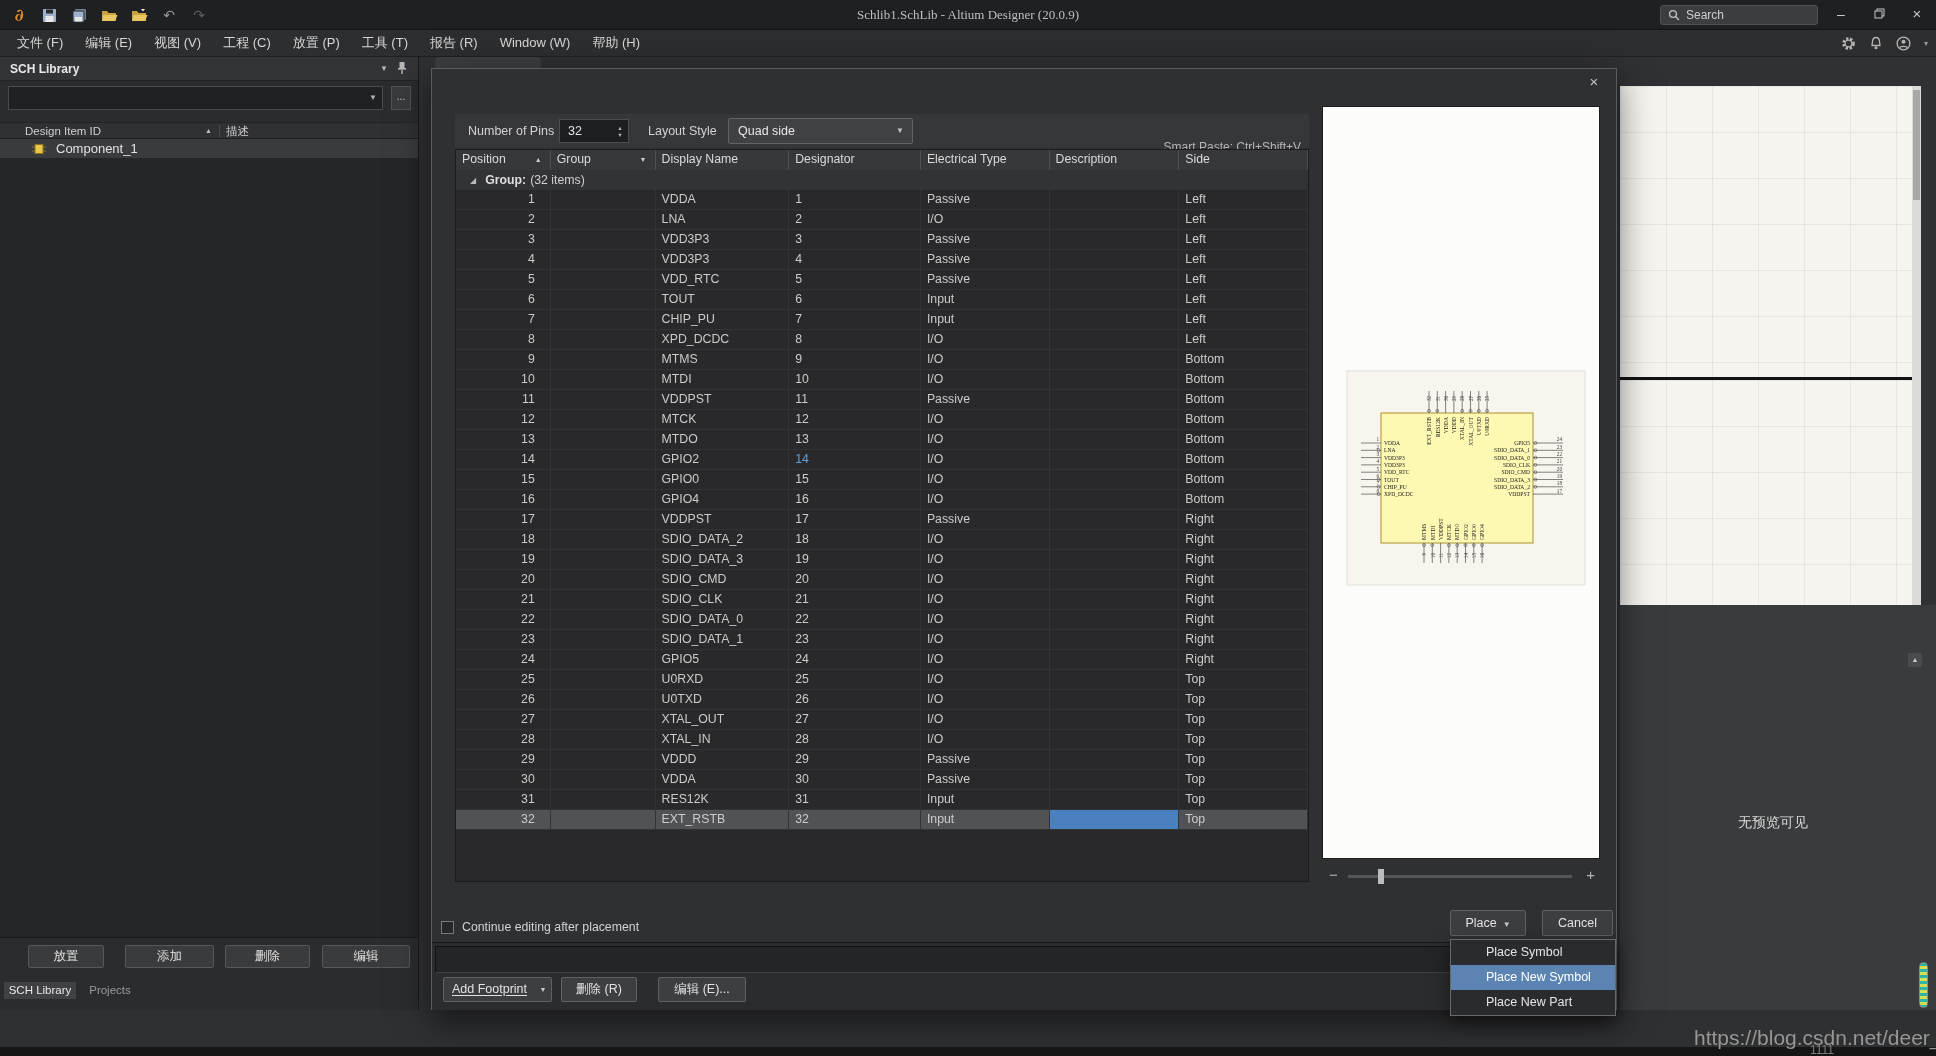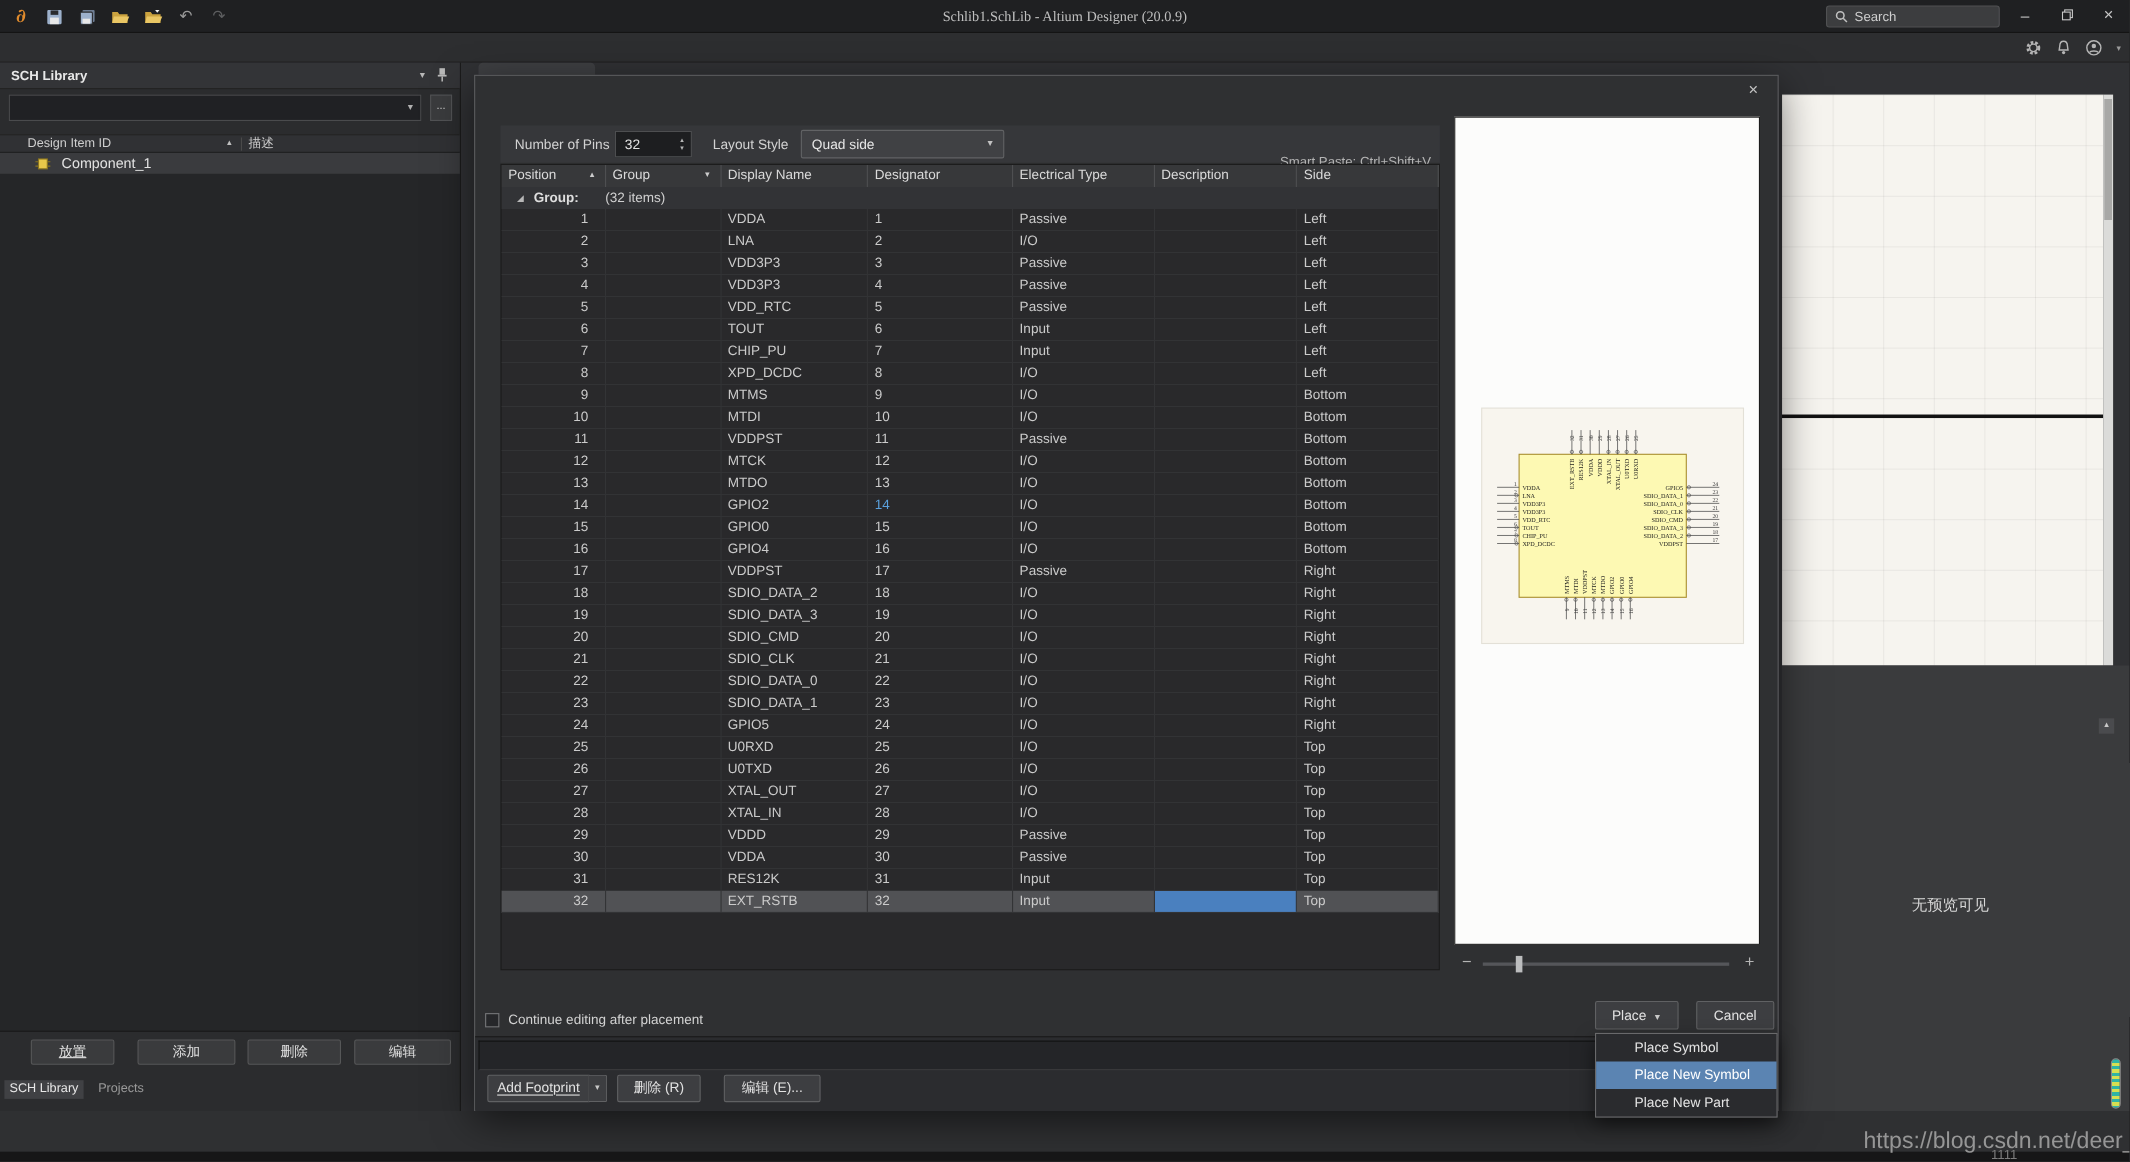--- a/index.html
+++ b/index.html
@@ -81,21 +81,21 @@
   .dd-caret { position:absolute; right:8px; top:0; line-height:24px; font-size:8px; color:#c2c2c2; }
   .smart-paste { position:absolute; right:8px; top:16px; line-height:34px; font-size:12px; color:#b4b4b4; }
 
   .dlg-table { position:absolute; left:23px; top:80px; width:854px; height:733px; background:#29292b; border:1px solid #1c1c1c; }
   .thead { position:absolute; left:0; top:0; width:100%; height:20px; background:#37383a; display:flex; }
   .th { position:relative; height:20px; font-size:12.3px; color:#dadada; line-height:19px; padding-left:6px; border-right:1px solid #4e4f51; }
   .th .sort { position:absolute; right:8px; top:0; font-size:7px; color:#cccccc; line-height:19px; }
   .grouprow { position:absolute; left:0; top:20px; width:100%; height:20px; background:#323336; display:flex; align-items:center; font-size:12.3px; color:#dedede; }
   .grouprow .tri { margin-left:14px; font-size:8px; color:#b8b8b8; }
   .grouprow .gl { margin-left:9px; font-weight:bold; }
-  .grouprow .gc { margin-left:24px; color:#cfcfcf; }
+  .grouprow .gc { margin-left:4px; color:#cfcfcf; }
   .tbody { position:absolute; left:0; top:40px; width:100%; }
   .trow { display:flex; height:20px; border-bottom:1px solid #323335; }
   .trow.sel { background:#515255; }
   .td { height:100%; font-size:12.3px; color:#cbcbcb; line-height:19px; padding-left:6px; border-right:1px solid #333436; overflow:hidden; }
   .td.pos { text-align:right; padding-right:15px; padding-left:0; }
   .td.bluedes { color:#5aa0dc; }
   .td.editcell { background:#4a80bf; }
 
   .preview { position:absolute; left:890px; top:37px; width:278px; height:753px; background:#fcfcfb; border:1px solid #1c1c1c; }
   .pv-svg { position:absolute; left:0px; top:258px; }
@@ -190,20 +190,31 @@
     <div class="winbtn res">
       <svg width="11" height="11">
           <rect x="3" y="1" width="7" height="7" fill="none" stroke="#c8c8c8"></rect>
           <rect x="1" y="3" width="7" height="7" fill="#1f2022" stroke="#c8c8c8"></rect>
         </svg>
     </div>
     <div class="winbtn cls">×</div>
   </div>
 
   <div class="menubar">
+    <div style="display:flex;">
+        <div class="menu-item">文件 (F)</div>
+        <div class="menu-item">编辑 (E)</div>
+        <div class="menu-item">视图 (V)</div>
+        <div class="menu-item">工程 (C)</div>
+        <div class="menu-item">放置 (P)</div>
+        <div class="menu-item">工具 (T)</div>
+        <div class="menu-item">报告 (R)</div>
+        <div class="menu-item">Window (W)</div>
+        <div class="menu-item">帮助 (H)</div>
+      </div>
     <div class="mb-right">
       <svg width="15" height="15">
           <circle cx="7.5" cy="7.5" r="5" fill="none" stroke="#b5b5b5" stroke-width="2.6" stroke-dasharray="2.4 1.7"></circle>
           <circle cx="7.5" cy="7.5" r="3.4" fill="#2d2e30" stroke="#b5b5b5" stroke-width="1.3"></circle>
         </svg>
       <svg width="14" height="15">
           <path d="M7,1.5 C4.6,1.5 3.6,3.4 3.5,5.8 L3,9.5 L11,9.5 L10.5,5.8 C10.4,3.4 9.4,1.5 7,1.5 Z" fill="none" stroke="#b5b5b5" stroke-width="1.3"></path>
           <circle cx="7" cy="11.8" r="1.5" fill="#b5b5b5"></circle>
         </svg>
       <svg width="15" height="15">
@@ -254,21 +265,21 @@
             <rect x="3" y="1.5" width="8" height="9" fill="#e8c84a" stroke="#8a7420"></rect>
             <line x1="0" y1="4" x2="3" y2="4" stroke="#8a7420"></line>
             <line x1="0" y1="8" x2="3" y2="8" stroke="#8a7420"></line>
             <line x1="11" y1="4" x2="14" y2="4" stroke="#8a7420"></line>
             <line x1="11" y1="8" x2="14" y2="8" stroke="#8a7420"></line>
           </svg>
         <span>Component_1</span>
       </div>
     </div>
     <div class="panel-btns">
-        <div class="pbtn" style="left: 28px; width: 76px; text-decoration: underline;">放置</div>
+        <div class="pbtn" style="left: 28px; width: 76px;">放置</div>
         <div class="pbtn" style="left: 125px; width: 89px;">添加</div>
         <div class="pbtn" style="left: 225px; width: 85px;">删除</div>
         <div class="pbtn" style="left: 322px; width: 88px;">编辑</div>
       </div>
     <div class="panel-tabs">
         <div class="ptab active" style="left: 4px; width: 72px;">SCH Library</div>
         <div class="ptab inactive" style="left: 84px; width: 52px;">Projects</div>
       </div>
   </div>
 

